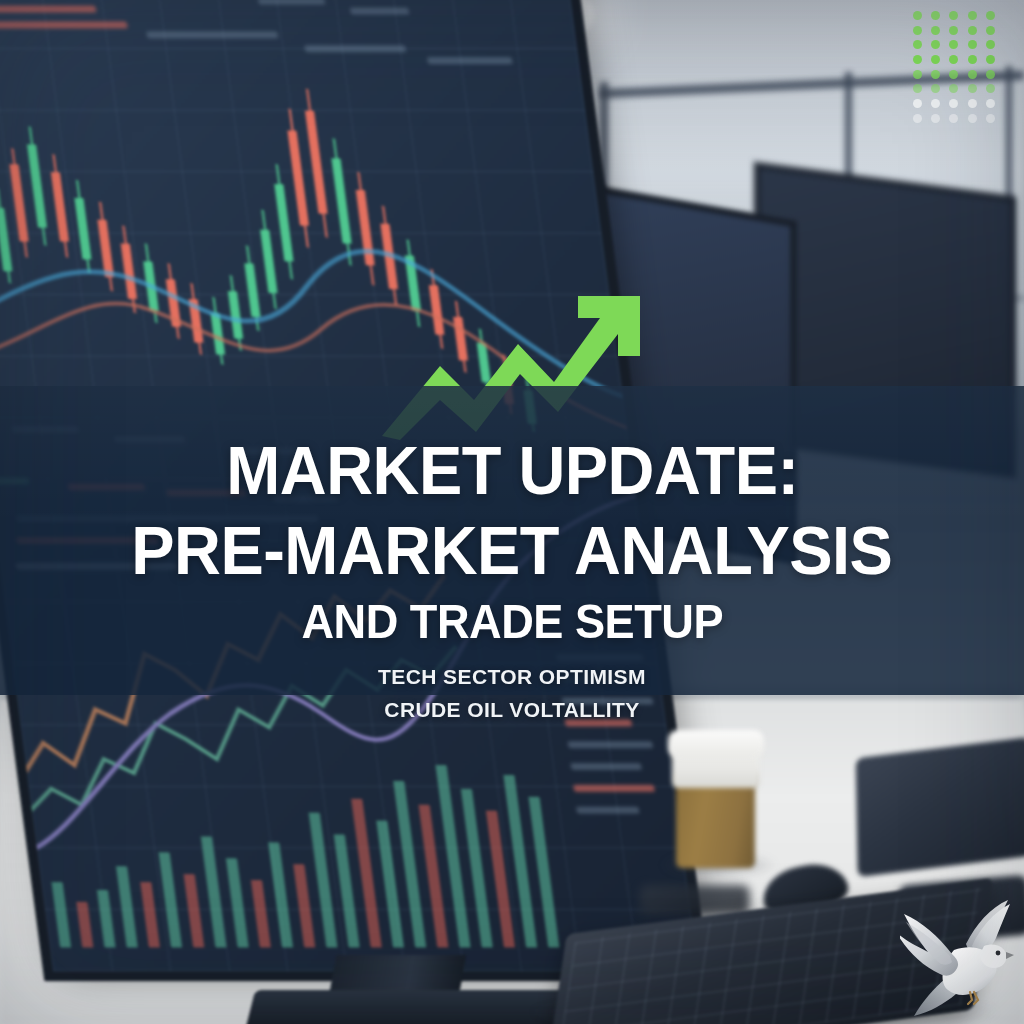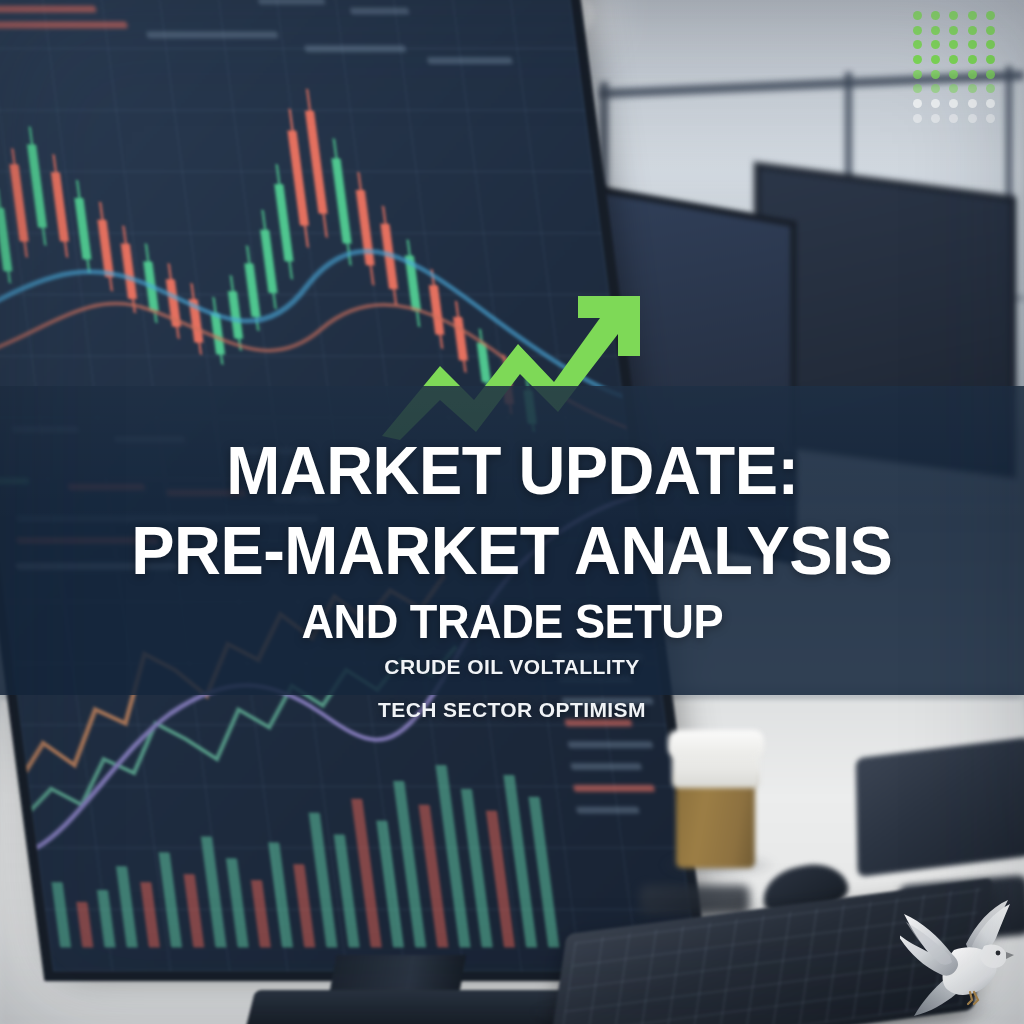--- a/index.html
+++ b/index.html
@@ -528,22 +528,22 @@
       <span class="r8"></span>
       <span class="r8"></span>
       <span class="r8"></span>
       <span class="r8"></span>
   </div>
 
   <div class="layer" id="headline-band">
     <div class="hl" id="hl-line1">MARKET UPDATE:</div>
     <div class="hl" id="hl-line2">PRE-MARKET ANALYSIS</div>
     <div class="hl" id="hl-line3">AND TRADE SETUP</div>
+    <div class="sub" id="sub-line1">TECH SECTOR OPTIMISM</div>
     <div class="sub" id="sub-line2">CRUDE OIL VOLTALLITY</div>
-    <div class="sub" id="sub-line1">TECH SECTOR OPTIMISM</div>
   </div>
 
   <svg class="layer" id="dove" viewBox="0 0 118 128">
     <defs>
       <linearGradient id="wingA" x1="0" y1="0" x2="1" y2="1">
         <stop offset="0%" stop-color="#fbfbfc"></stop>
         <stop offset="55%" stop-color="#d5d8dc"></stop>
         <stop offset="100%" stop-color="#9ba1a8"></stop>
       </linearGradient>
       <linearGradient id="wingB" x1="1" y1="0" x2="0" y2="1">

